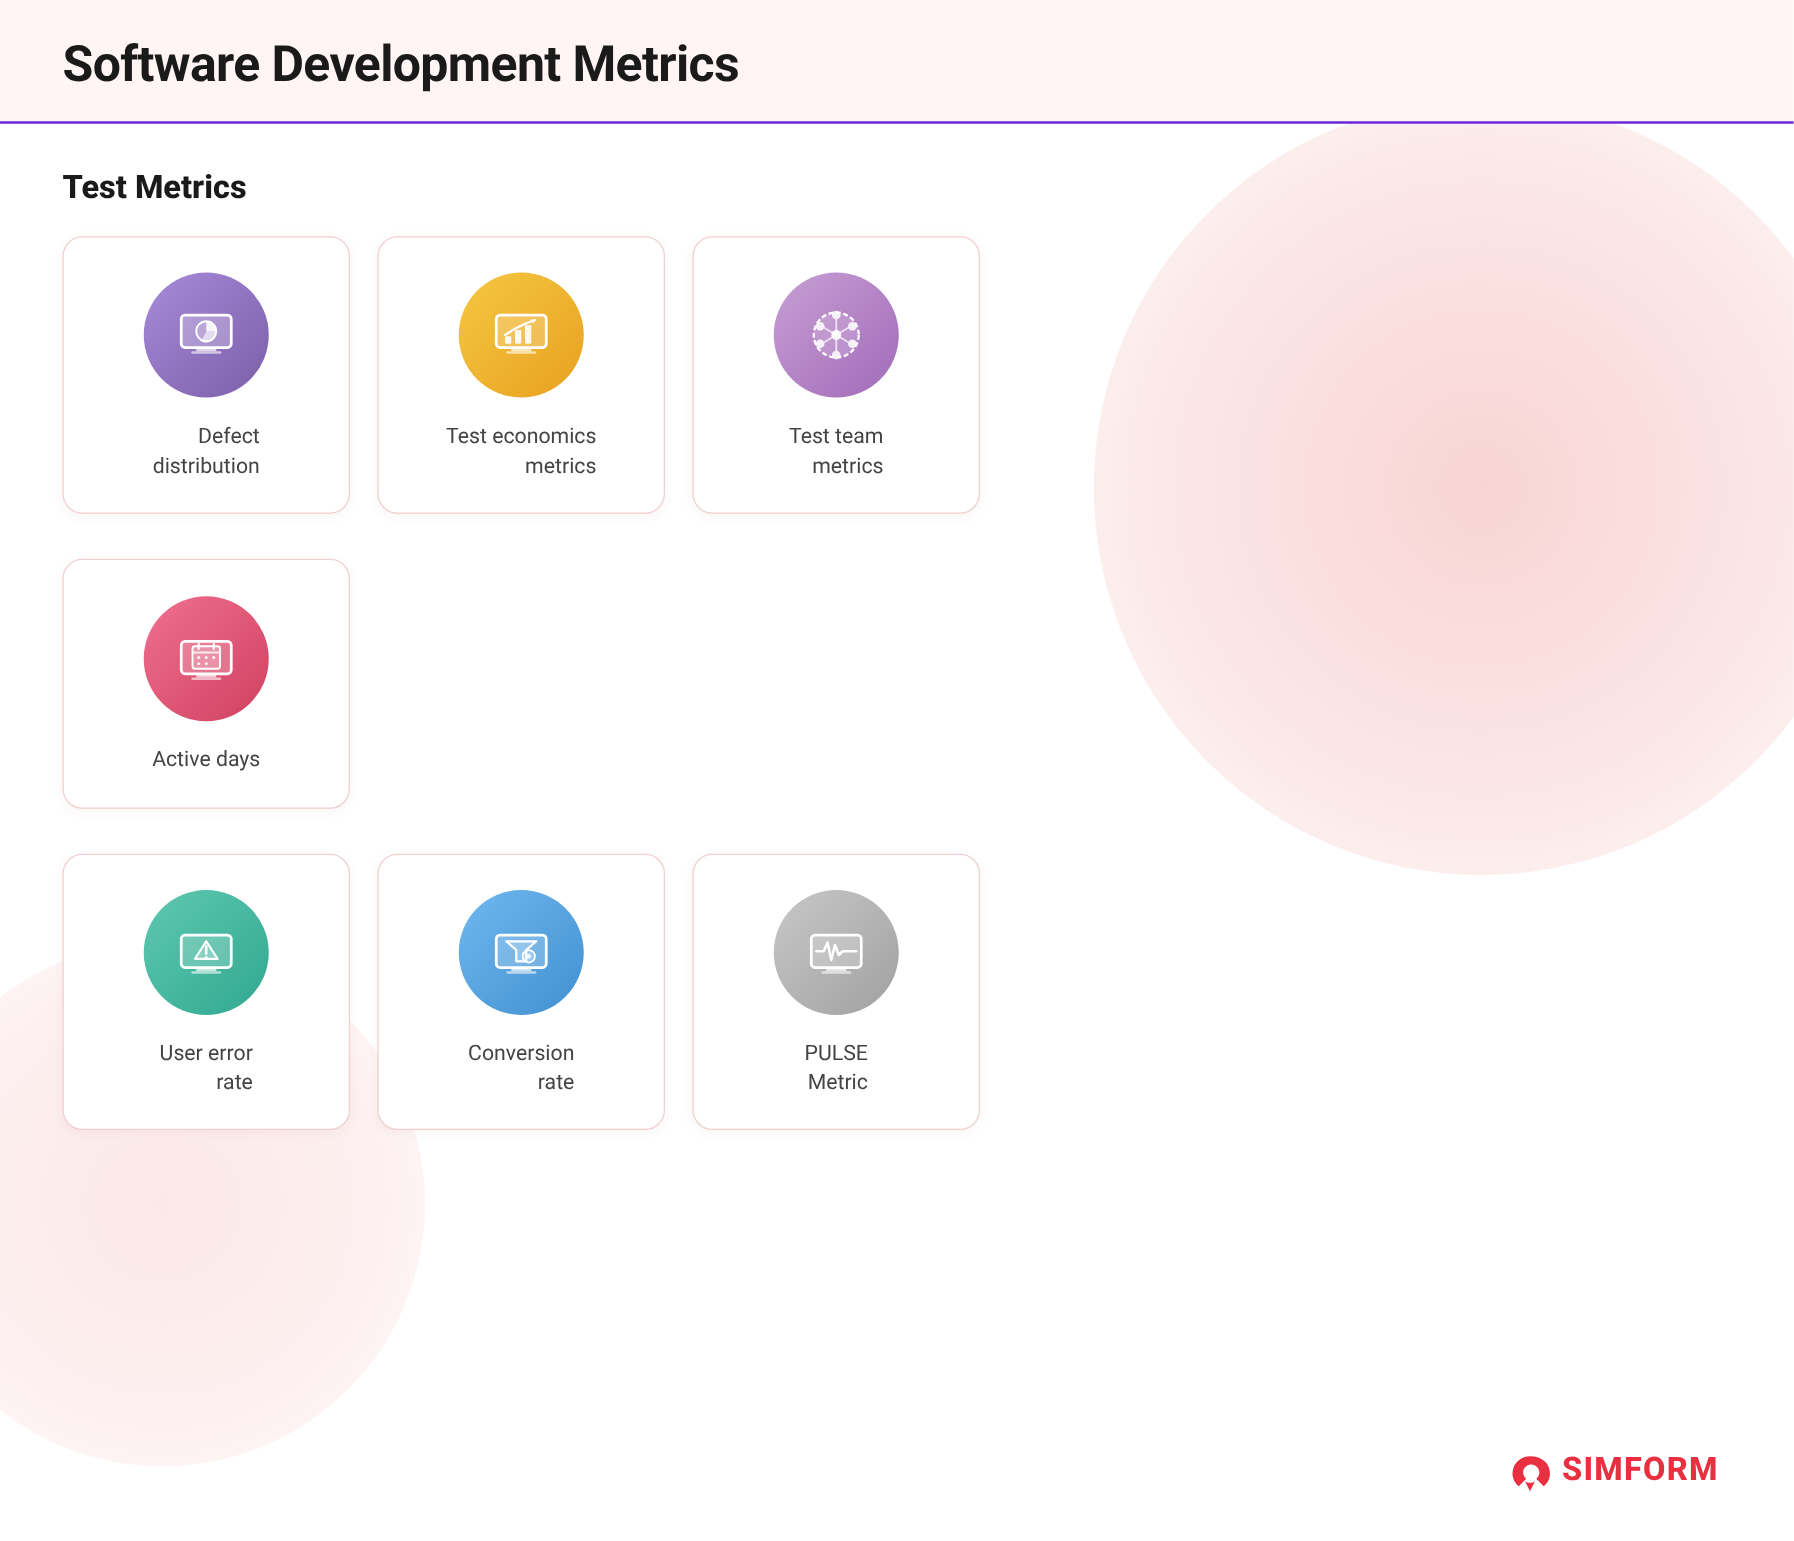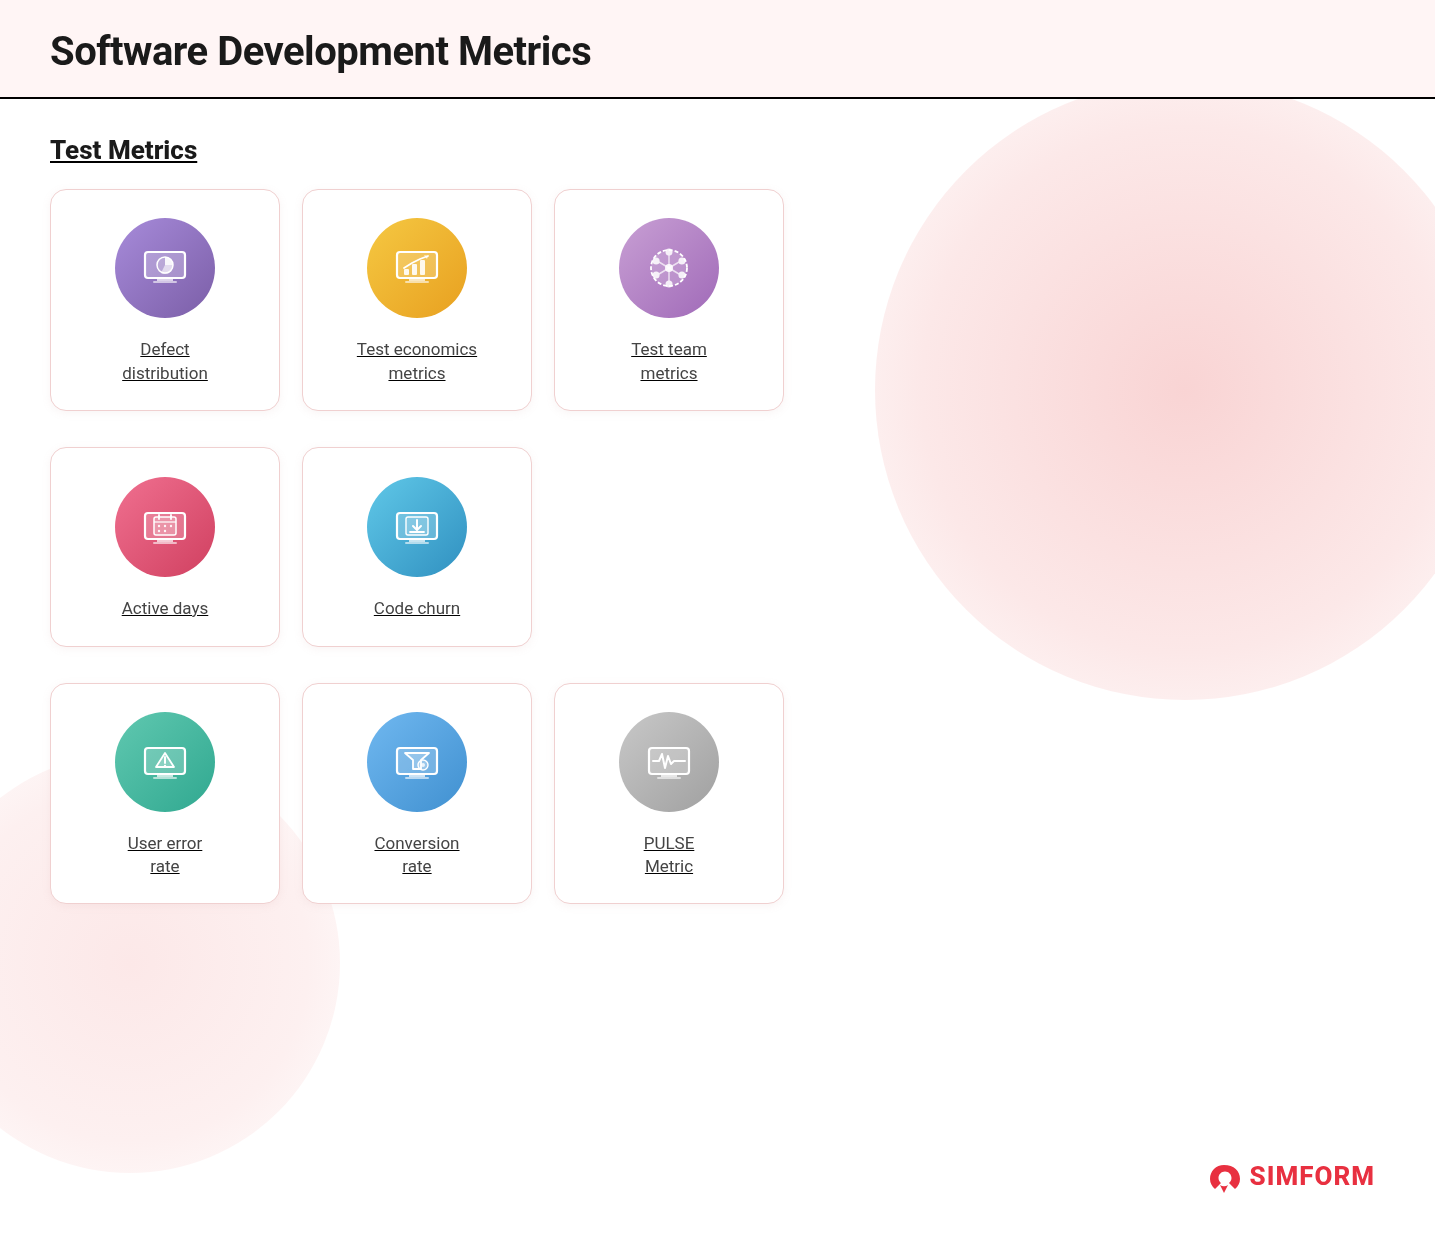--- a/index.html
+++ b/index.html
@@ -34,37 +34,36 @@
       background: radial-gradient(circle, #fce8e8 0%, #fdf0f0 60%, transparent 100%);
       border-radius: 50%;
       z-index: 0;
     }
 
     
     .page-header {
       position: relative;
       z-index: 1;
       background: #fff5f5;
-      border-bottom: 2px solid #000000;
+      border-bottom: 2px solid #6d28d9;
       padding: 28px 50px 22px;
     }
 
     .page-title {
       font-size: 40px;
       font-weight: 700;
       color: #1a1a1a;
       letter-spacing: -0.5px;
     }
 
     
     .page-content {
       position: relative;
       z-index: 1;
       padding: 36px 50px 50px;
-      text-decoration: underline;
     }
 
     .section {
       margin-bottom: 36px;
     }
 
     .section-title {
       font-size: 26px;
       font-weight: 800;
       color: #1a1a1a;
@@ -117,21 +116,21 @@
     .ic-pink   { background: linear-gradient(135deg, #f07090 0%, #d04060 100%); }
     .ic-skyblue{ background: linear-gradient(135deg, #60c8e8 0%, #3090c0 100%); }
     .ic-teal   { background: linear-gradient(135deg, #60c8b0 0%, #30a890 100%); }
     .ic-blue   { background: linear-gradient(135deg, #70b8f0 0%, #4090d0 100%); }
     .ic-lavender{ background: linear-gradient(135deg, #a090e0 0%, #7060c8 100%); }
     .ic-gray   { background: linear-gradient(135deg, #c8c8c8 0%, #a0a0a0 100%); }
 
     .card-label {
       font-size: 17px;
       color: #444;
-      text-align: center;
+      text-align: right;
       line-height: 1.4;
       font-weight: 400;
     }
 
     
     .simform-logo {
       position: absolute;
       bottom: 36px;
       right: 60px;
       z-index: 2;
@@ -250,36 +249,20 @@
             <circle cx="20" cy="30" r="1.2" fill="white" opacity="0.9"></circle>
             <circle cx="26" cy="30" r="1.2" fill="white" opacity="0.9"></circle>
 
             <line x1="20" y1="14" x2="20" y2="18" stroke="white" stroke-width="1.8" stroke-linecap="round"></line>
             <line x1="32" y1="14" x2="32" y2="18" stroke="white" stroke-width="1.8" stroke-linecap="round"></line>
           </svg>
         </div>
         <div class="card-label">Active days</div>
       </div>
 
-      <div class="metric-card">
-        <div class="icon-circle ic-skyblue">
-          <svg viewBox="0 0 52 52" fill="none" xmlns="http://www.w3.org/2000/svg">
-            <rect x="6" y="12" width="40" height="26" rx="3" fill="rgba(255,255,255,0.2)" stroke="white" stroke-width="2.2"></rect>
-            <rect x="18" y="38" width="16" height="3" fill="white" opacity="0.7"></rect>
-            <rect x="14" y="41" width="24" height="2" rx="1" fill="white" opacity="0.6"></rect>
-
-            <rect x="15" y="16" width="22" height="18" rx="2" fill="rgba(255,255,255,0.15)" stroke="white" stroke-width="1.4"></rect>
-
-            <line x1="26" y1="19" x2="26" y2="28" stroke="white" stroke-width="2" stroke-linecap="round"></line>
-            <polyline points="22,25 26,29 30,25" stroke="white" stroke-width="2" fill="none" stroke-linecap="round" stroke-linejoin="round"></polyline>
-            <line x1="19" y1="31" x2="33" y2="31" stroke="white" stroke-width="1.8" stroke-linecap="round"></line>
-          </svg>
-        </div>
-        <div class="card-label">Code churn</div>
-      </div>
 
     </div>
   </div>
 
   <div class="section">
     <div class="cards-row">
 
       <div class="metric-card">
         <div class="icon-circle ic-teal">
           <svg viewBox="0 0 52 52" fill="none" xmlns="http://www.w3.org/2000/svg">

